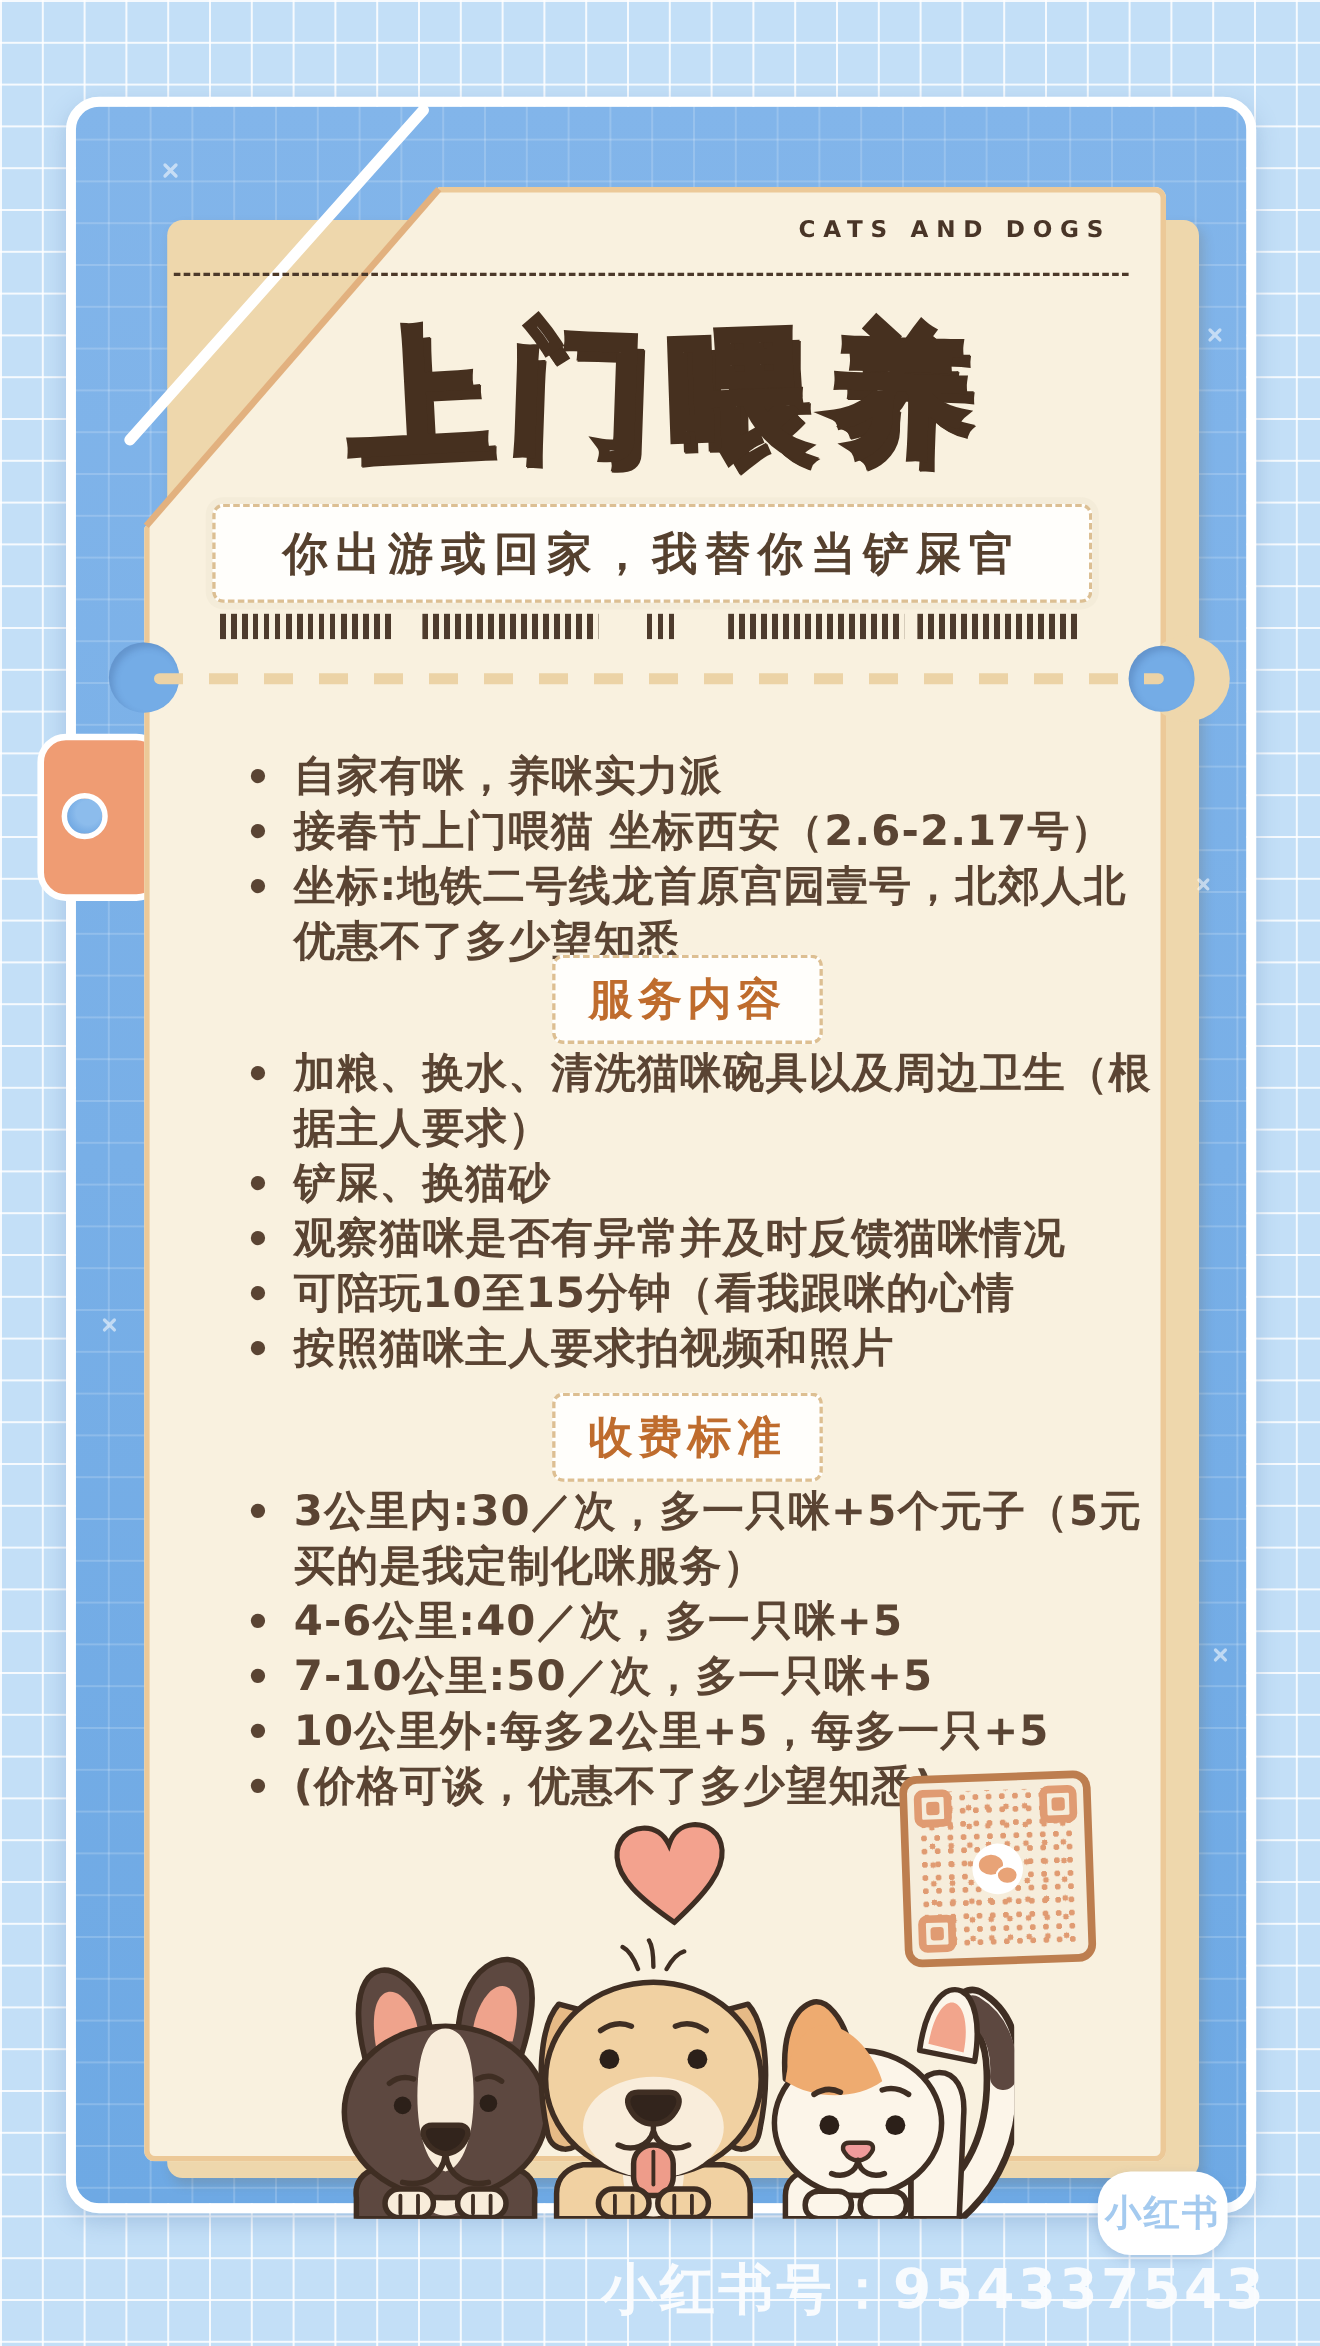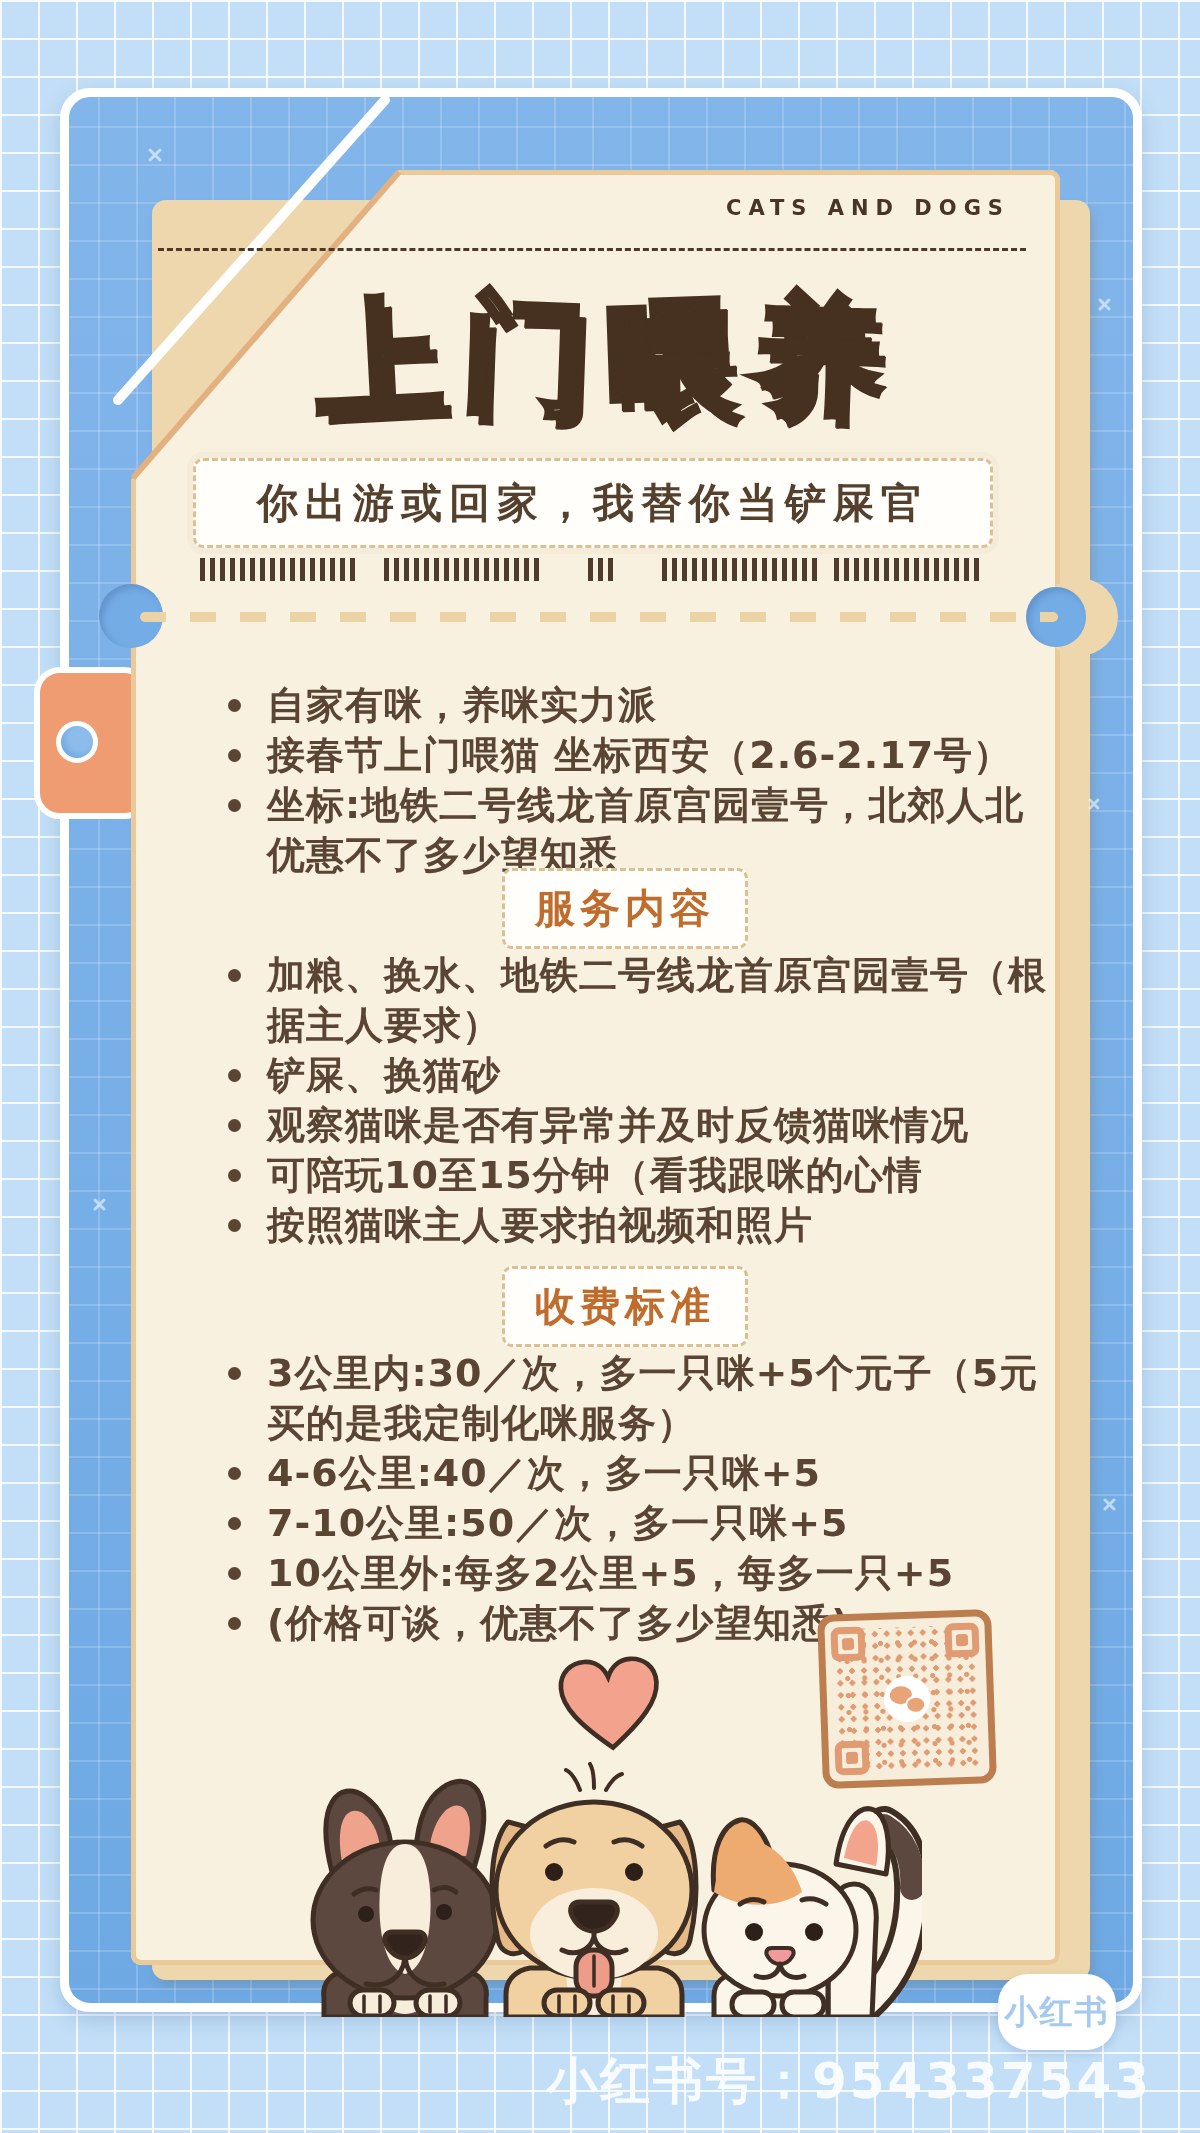--- a/index.html
+++ b/index.html
@@ -162,21 +162,21 @@
       </div>
   </div>
 
   <div class="section-box" id="services-head">
     <span>服务内容</span>
   </div>
 
   <div class="list" id="services-list">
     <div class="row">
         <span class="dot"></span>
-        <span class="txt">加粮、换水、地铁二号线龙首原宫园壹号（根</span>
+        <span class="txt">加粮、换水、清洗猫咪碗具以及周边卫生（根</span>
       </div>
     <div class="row">
         <span class="nodot"></span>
         <span class="txt">据主人要求）</span>
       </div>
     <div class="row">
         <span class="dot"></span>
         <span class="txt">铲屎、换猫砂</span>
       </div>
     <div class="row">

